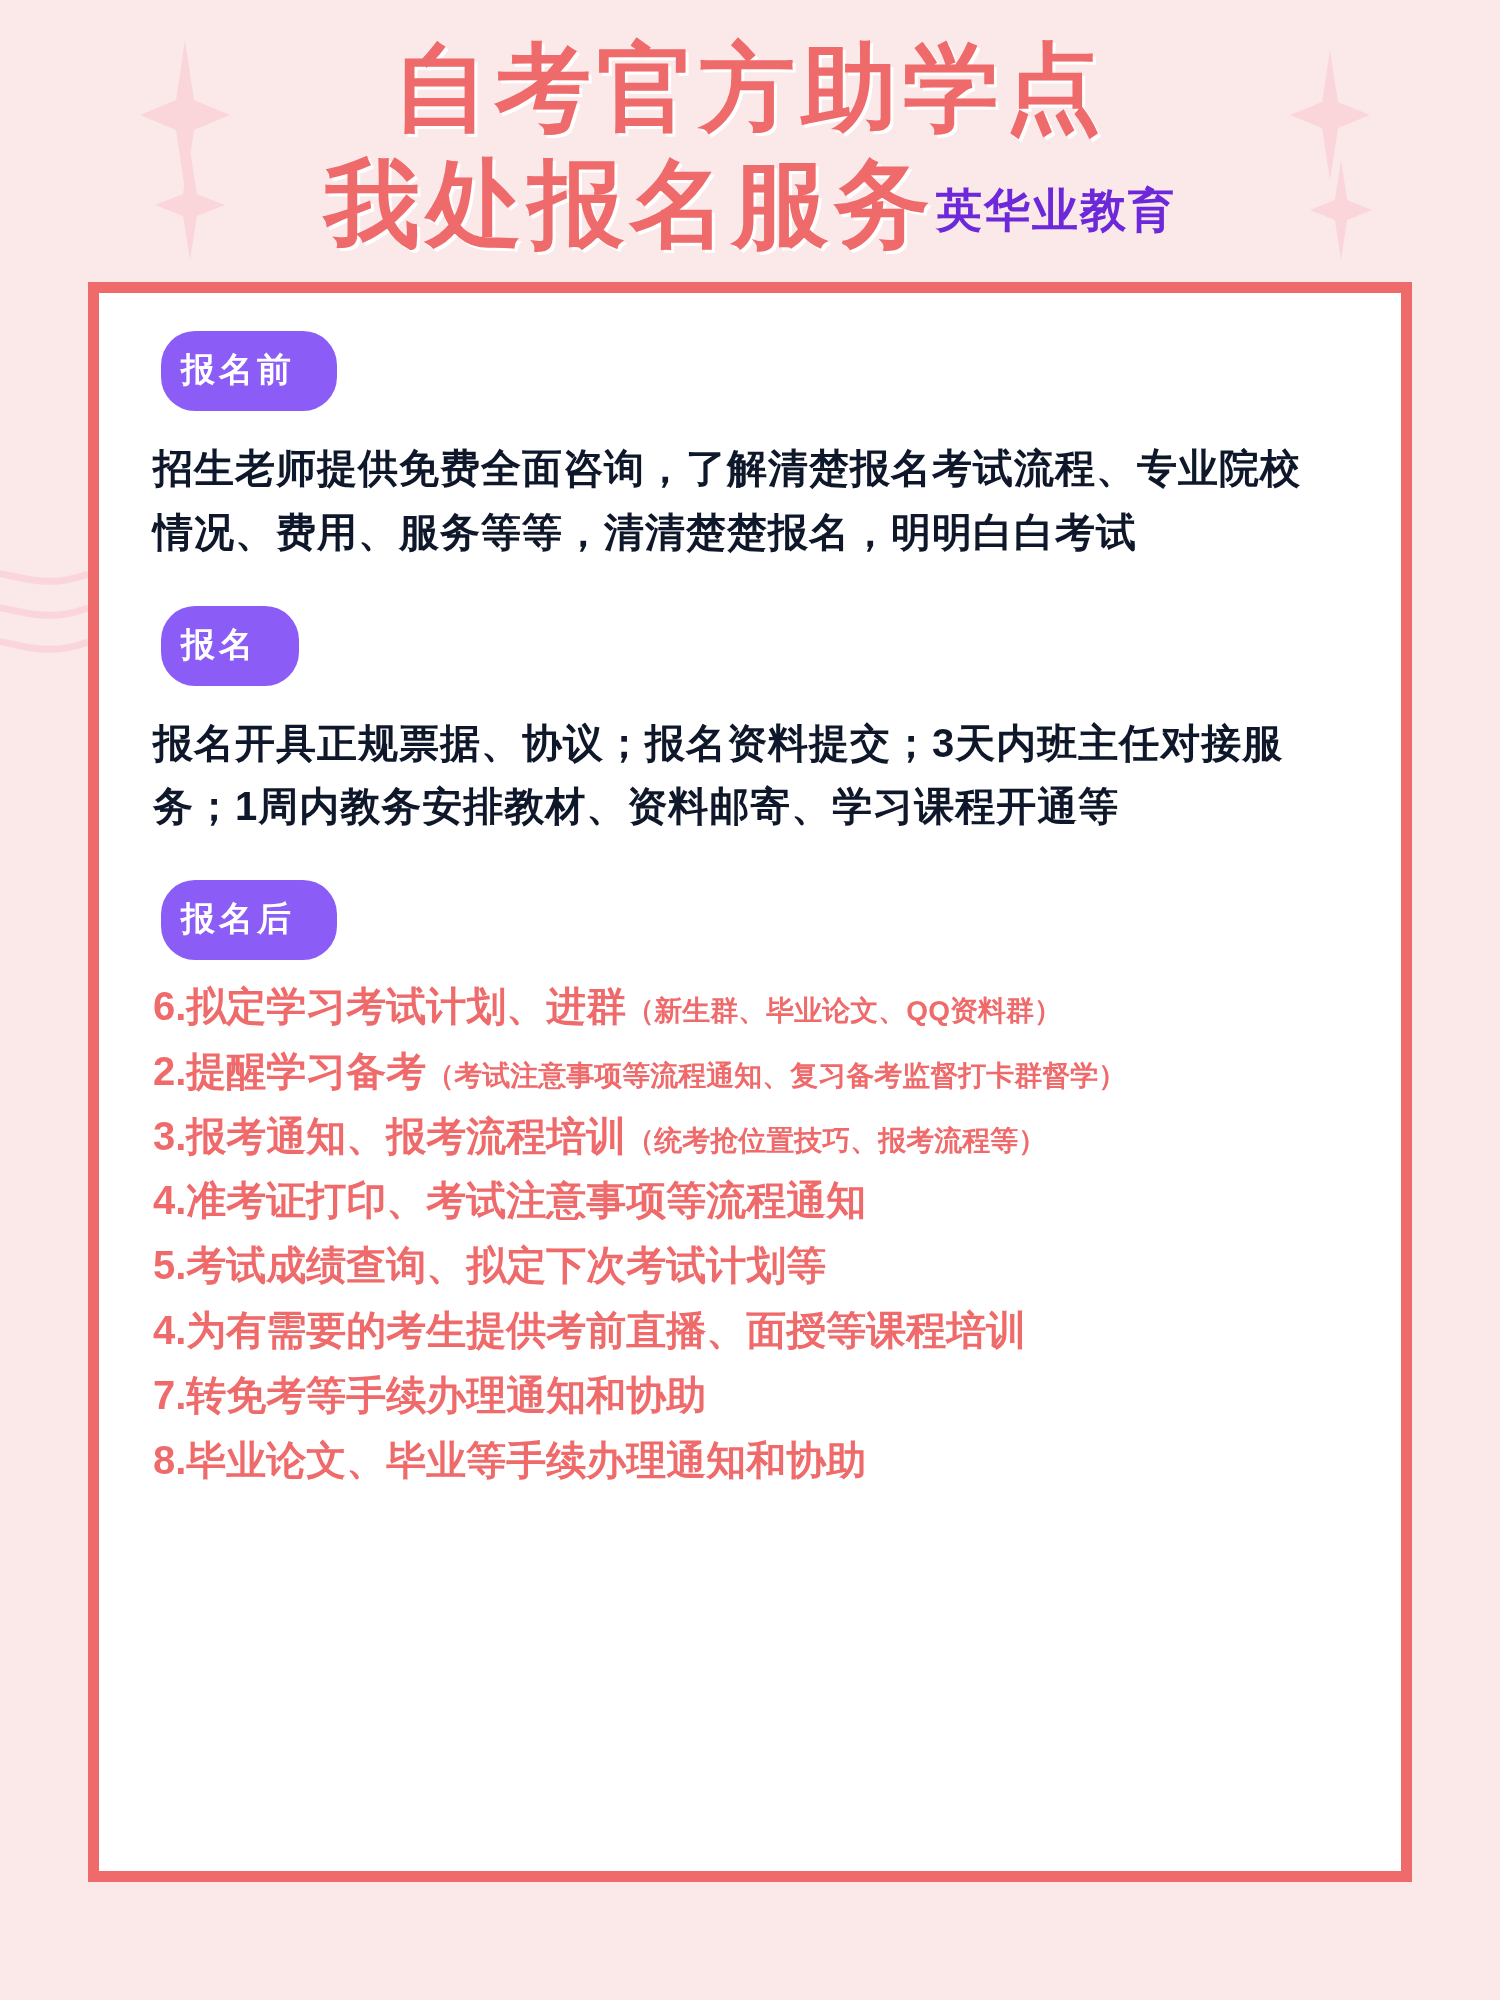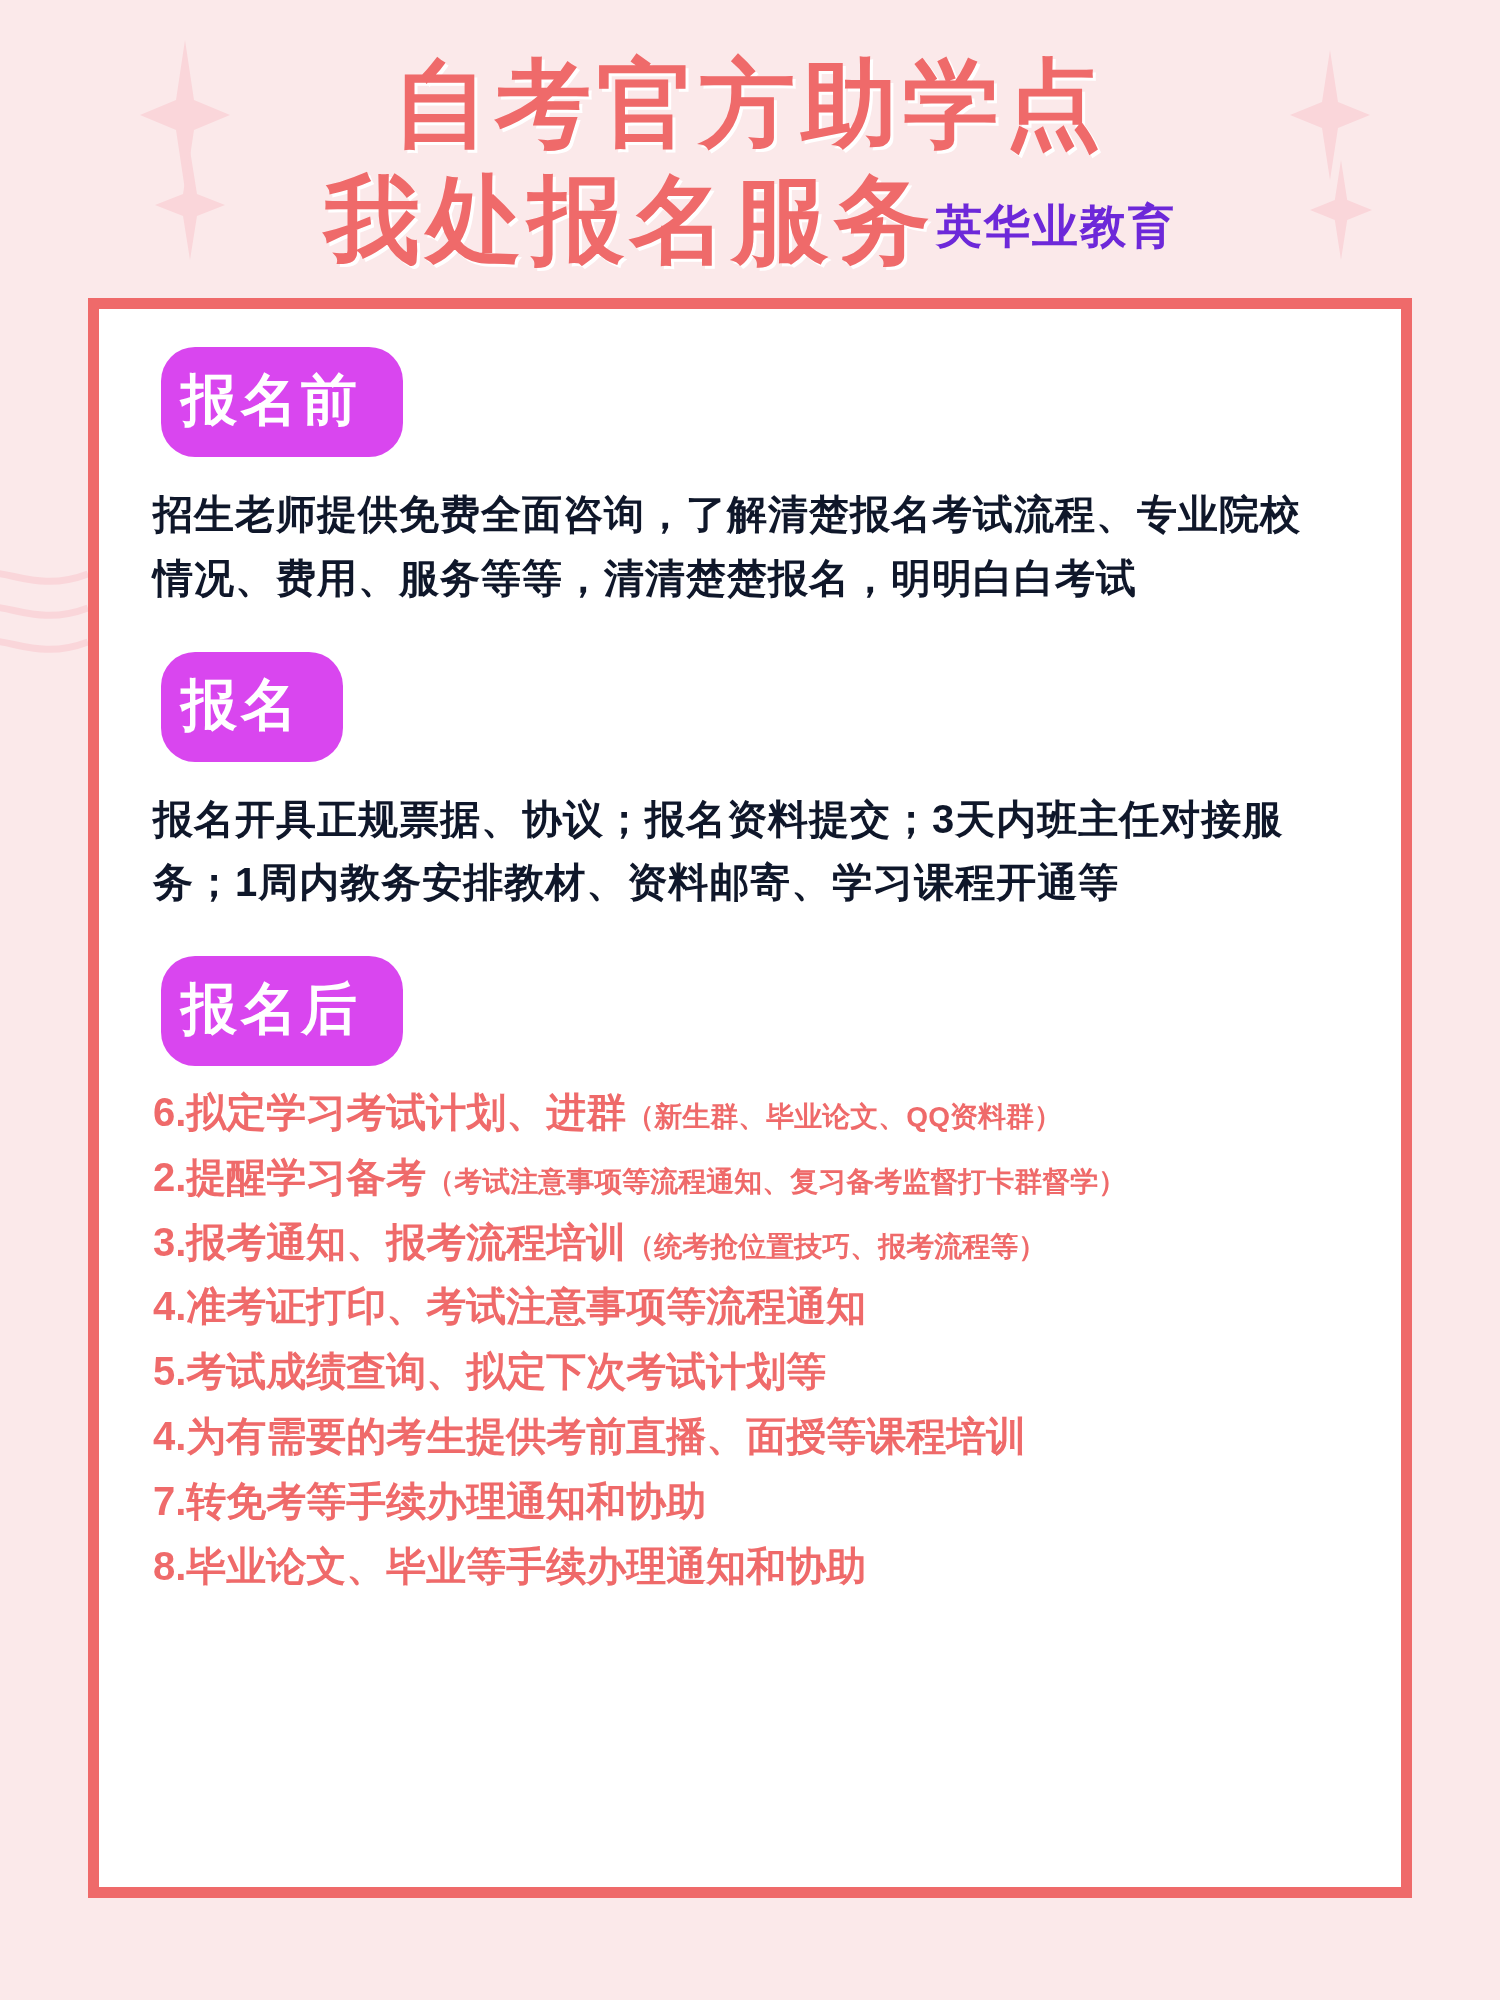--- a/index.html
+++ b/index.html
@@ -46,21 +46,21 @@
     left: -30px;
     top: 560px;
     width: 120px;
     height: 110px;
     pointer-events: none;
   }
 
   
   .header {
     position: relative;
-    padding-top: 50px;
+    padding-top: 34px;
     text-align: center;
     z-index: 2;
   }
   .title-line1 {
     font-size: 96px;
     font-weight: 800;
     color: #ef6a6a;
     letter-spacing: 6px;
     line-height: 1.12;
     text-shadow: 3px 3px 0 #fff;
@@ -95,23 +95,23 @@
     border: 11px solid #ef6a6a;
     background: #ffffff;
     min-height: 1600px;
     padding: 38px 42px 30px 42px;
     box-sizing: border-box;
     z-index: 2;
   }
 
   .pill {
     display: inline-block;
-    background: #d946ef;
+    background: #8b5cf6;
     color: #ffffff;
-    font-size: 56px;
+    font-size: 34px;
     font-weight: 800;
     letter-spacing: 4px;
     border-radius: 34px;
     padding: 16px 42px 18px 20px;
     margin-left: 20px;
   }
 
   .para {
     color: #0f172a;
     font-size: 40px;

